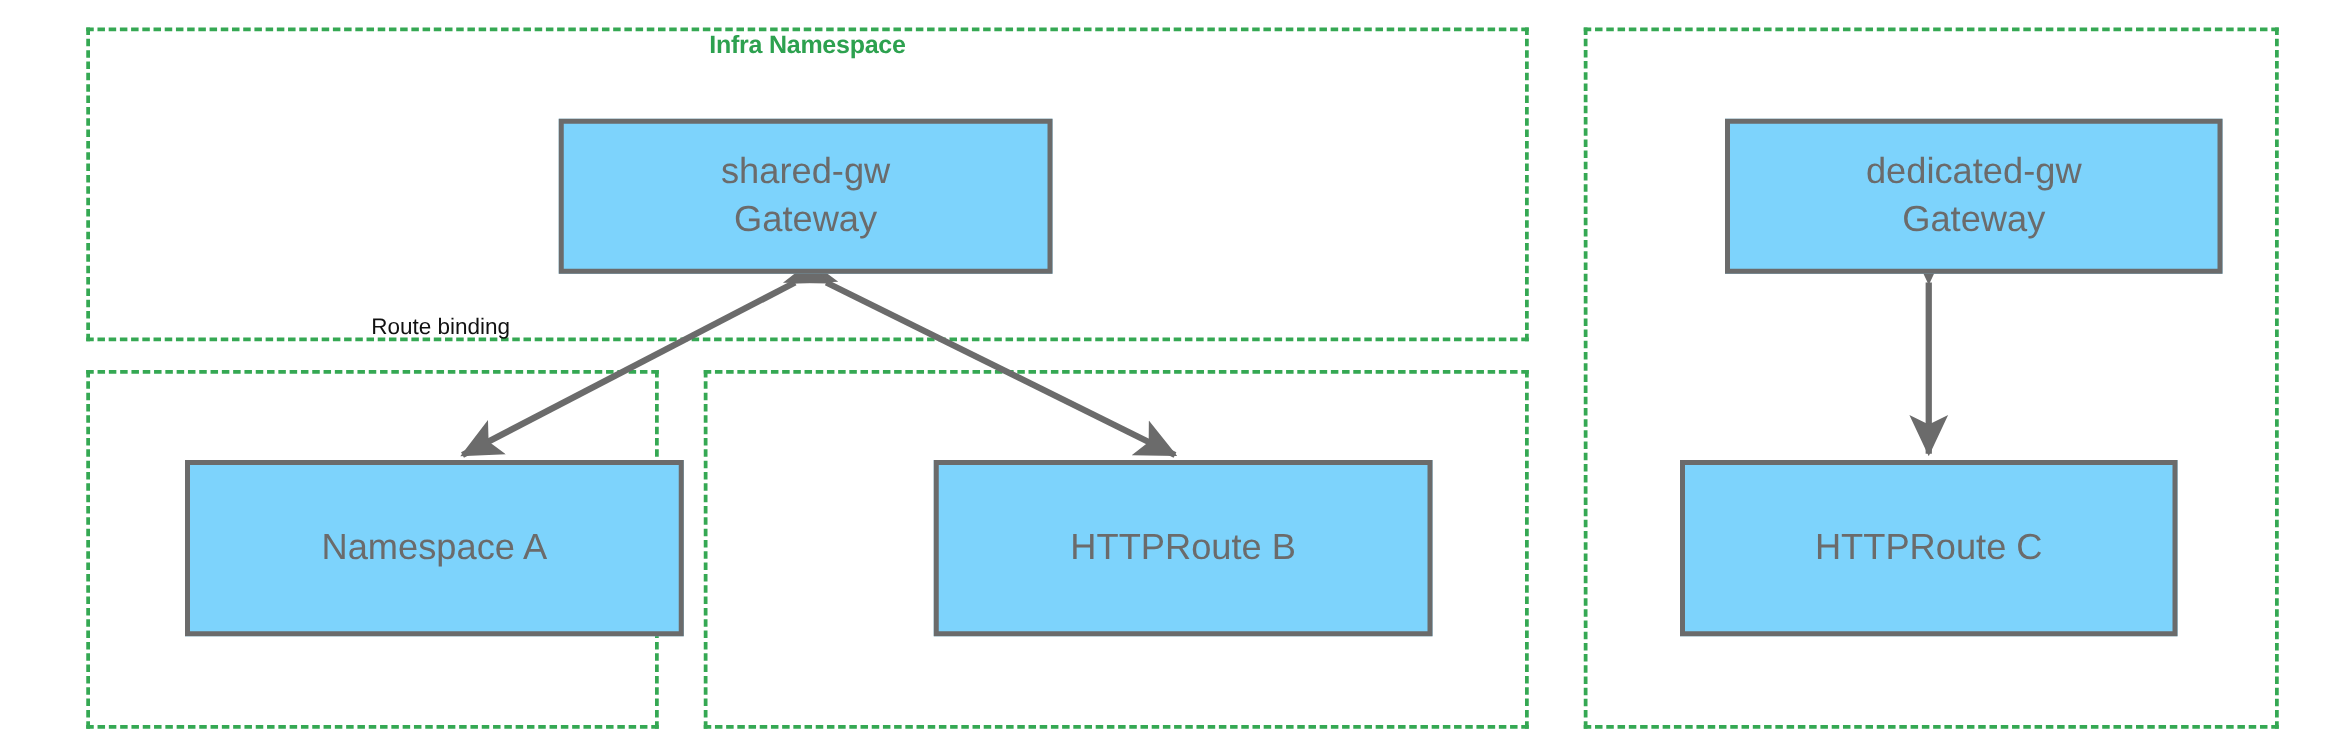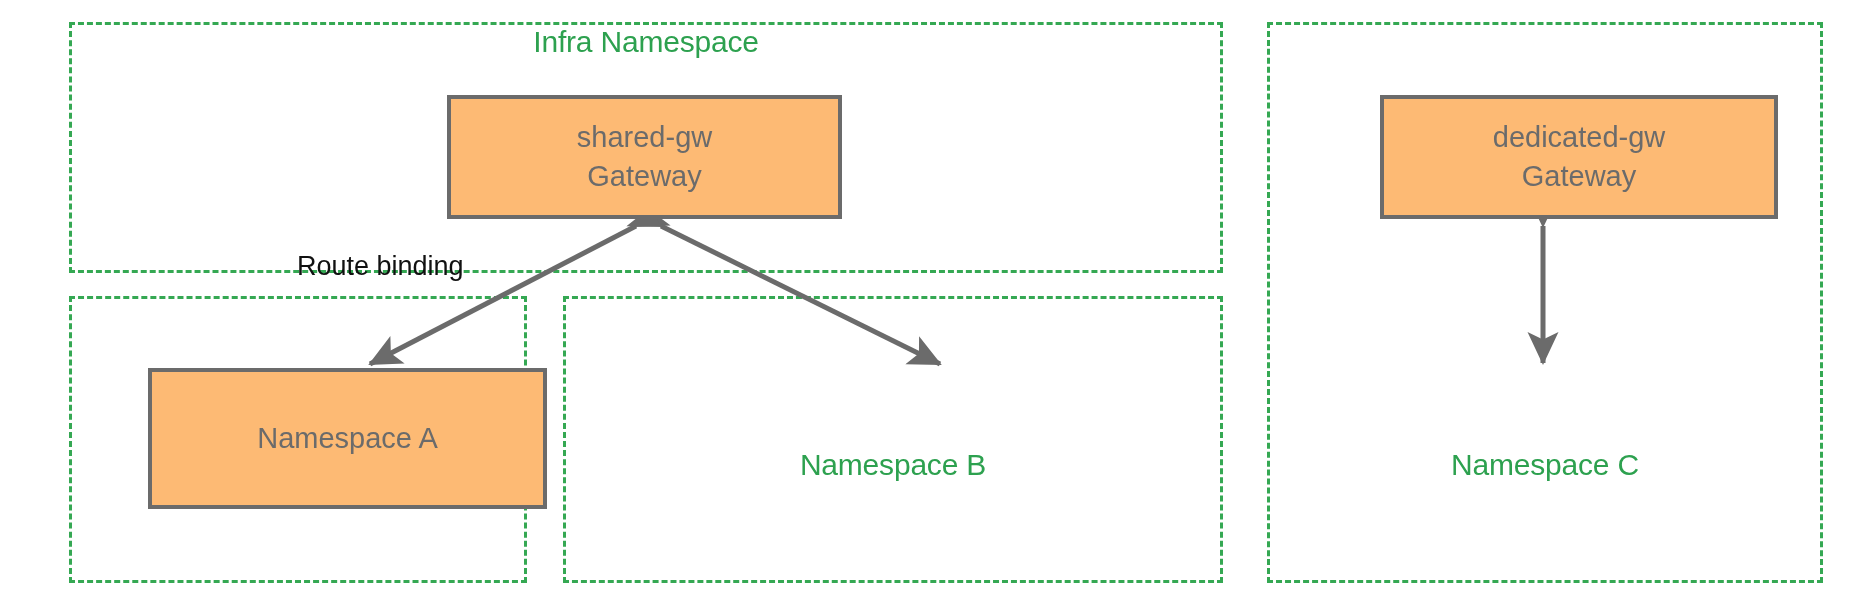--- a/index.html
+++ b/index.html
@@ -26,48 +26,48 @@
   }
   .ns-box {
     position: absolute;
     border: 3px dashed #35a853;
     box-sizing: border-box;
     background: transparent;
   }
   .ns-label {
     position: absolute;
     color: #2da14f;
-    font-weight: normal;
-    font-size: 30px;
+    font-weight: bold;
+    font-size: 20px;
     letter-spacing: -0.2px;
     white-space: nowrap;
     text-align: center;
     font-family: "Liberation Sans", sans-serif;
   }
   .node-box {
     position: absolute;
     border: 4px solid #6b6b6b;
-    background: #fdba74;
+    background: #7dd3fc;
     box-sizing: border-box;
     display: flex;
     align-items: center;
     justify-content: center;
     text-align: center;
   }
   .node-label {
     color: #6b6b6b;
     font-size: 29px;
     line-height: 1.33;
     font-family: "Liberation Sans", sans-serif;
     white-space: pre-line;
   }
   .edge-label {
     position: absolute;
     color: #111111;
-    font-size: 27px;
+    font-size: 18px;
     white-space: nowrap;
     font-family: "Liberation Sans", sans-serif;
   }
 </style>
 </head>
 <body>
 
 <div id="canvas">
 
   <div class="ns-box" style="left:69px; top:22px; width:1154px; height:251px;"></div>
@@ -109,15 +109,21 @@
 
   <div class="node-box" style="left:1344px; top:95px; width:398px; height:124px;margin-left:36px;">
     <span class="node-label">dedicated-gw
 Gateway</span>
   </div>
 
   <div class="node-box" style="left:148px; top:368px; width:399px; height:141px;">
     <span class="node-label">Namespace A</span>
   </div>
 
+  <div class="node-box" style="left:747px; top:368px; width:399px; height:141px;">
+    <span class="node-label">HTTPRoute B</span>
+  </div>
 
+  <div class="node-box" style="left:1344px; top:368px; width:398px; height:141px;">
+    <span class="node-label">HTTPRoute C</span>
+  </div>
 
 </div>
 
 </body></html>

